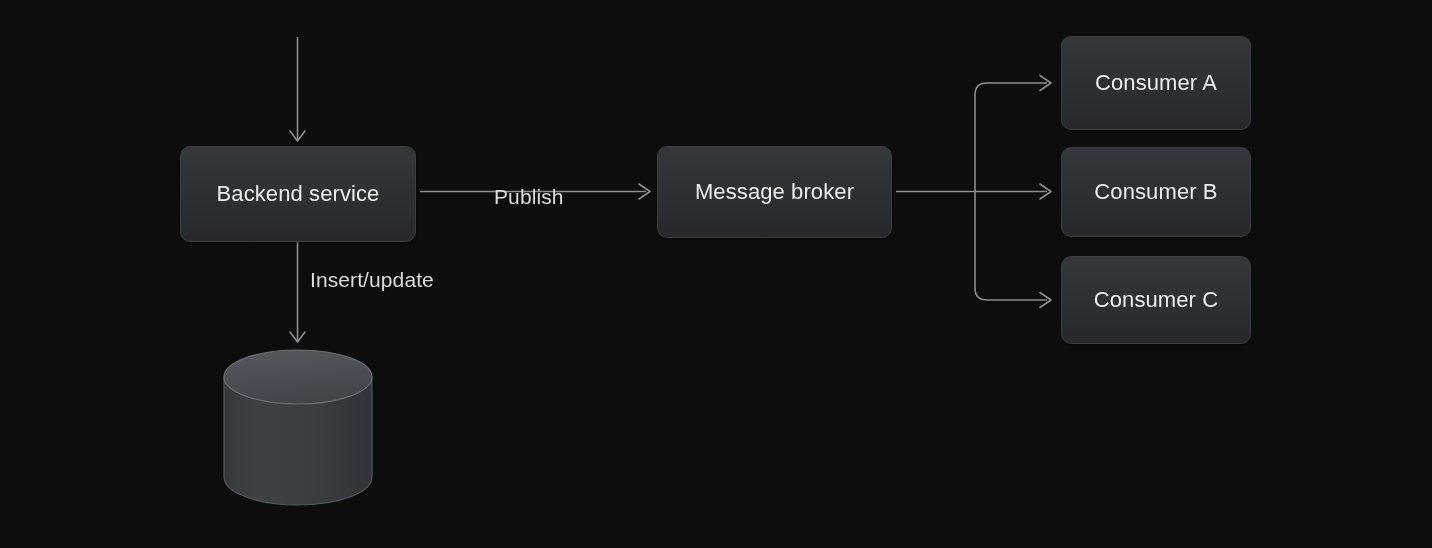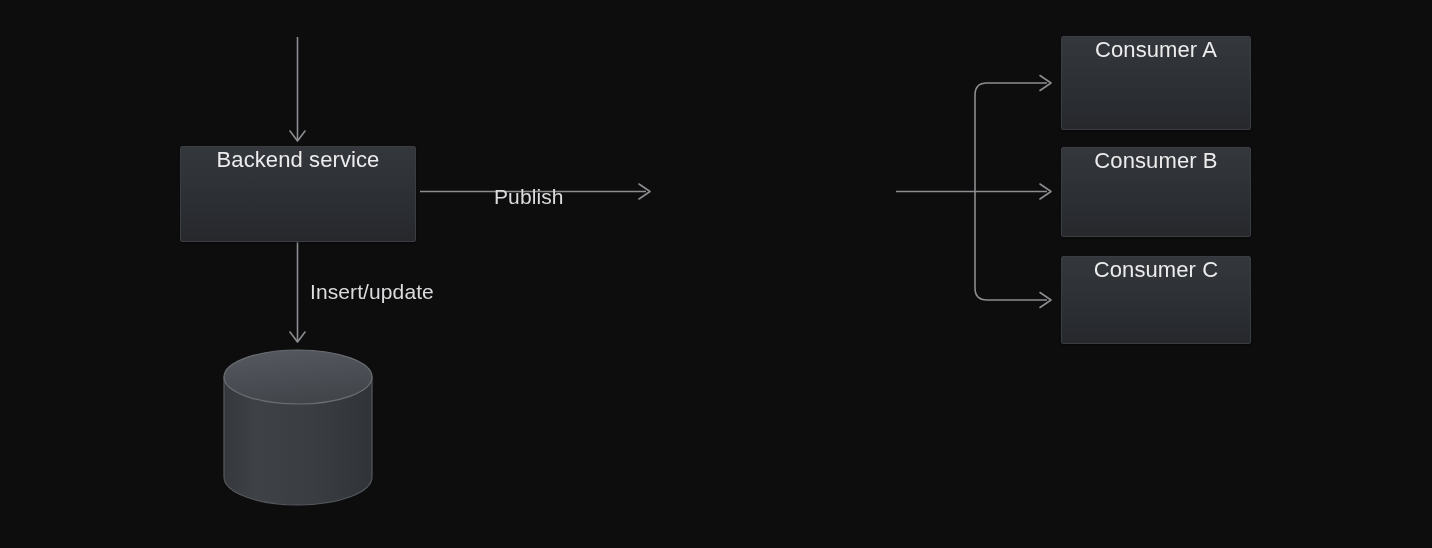--- a/index.html
+++ b/index.html
@@ -17,25 +17,25 @@
   }
   #canvas {
     position: relative;
     width: 1432px;
     height: 548px;
     background: #0d0d0e;
   }
   .node {
     position: absolute;
     box-sizing: border-box;
-    border-radius: 2px;
+    border-radius: 10px;
     border: 1px solid #3a3d42;
     background: linear-gradient(180deg, #34373c 0%, #2c2f34 55%, #26282c 100%);
     display: flex;
-    align-items: flex-start;
+    align-items: center;
     justify-content: center;
     color: #ececed;
     font-size: 22px;
     font-weight: 400;
     letter-spacing: 0.1px;
     white-space: nowrap;
     box-shadow: 0 1px 2px rgba(0,0,0,0.45);
   }
   .edge-label {
     position: absolute;
@@ -126,30 +126,33 @@
       </defs>
       <path class="cyl-body" fill="url(#cylSide)" d="M 224 377 L 224 477 A 74 28 0 0 0 372 477 L 372 377 Z"></path>
       <ellipse class="cyl-top" fill="url(#cylTop)" cx="298" cy="377" rx="74" ry="27"></ellipse>
     </g>
   </svg>
 
   <div class="node" style="left:180px; top:146px; width:236px; height:96px;">
     <span>Backend service</span>
   </div>
 
+  <div class="node" style="left:657px; top:146px; width:235px; height:92px;">
+    <span>Message broker</span>
+  </div>
 
   <div class="node" style="left:1061px; top:36px; width:190px; height:94px;">
     <span>Consumer A</span>
   </div>
 
   <div class="node" style="left:1061px; top:256px; width:190px; height:88px;">
     <span>Consumer C</span>
   </div>
 
   <div class="node" style="left:1061px; top:147px; width:190px; height:90px;">
     <span>Consumer B</span>
   </div>
 
   <div class="edge-label" style="left:494px; top:161px;margin-top:24px;">Publish</div>
 
-  <div class="edge-label" style="left:310px; top:280px;">Insert/update</div>
+  <div class="edge-label" style="left:310px; top:268px;">Insert/update</div>
 
 </div>
 
 </body></html>

